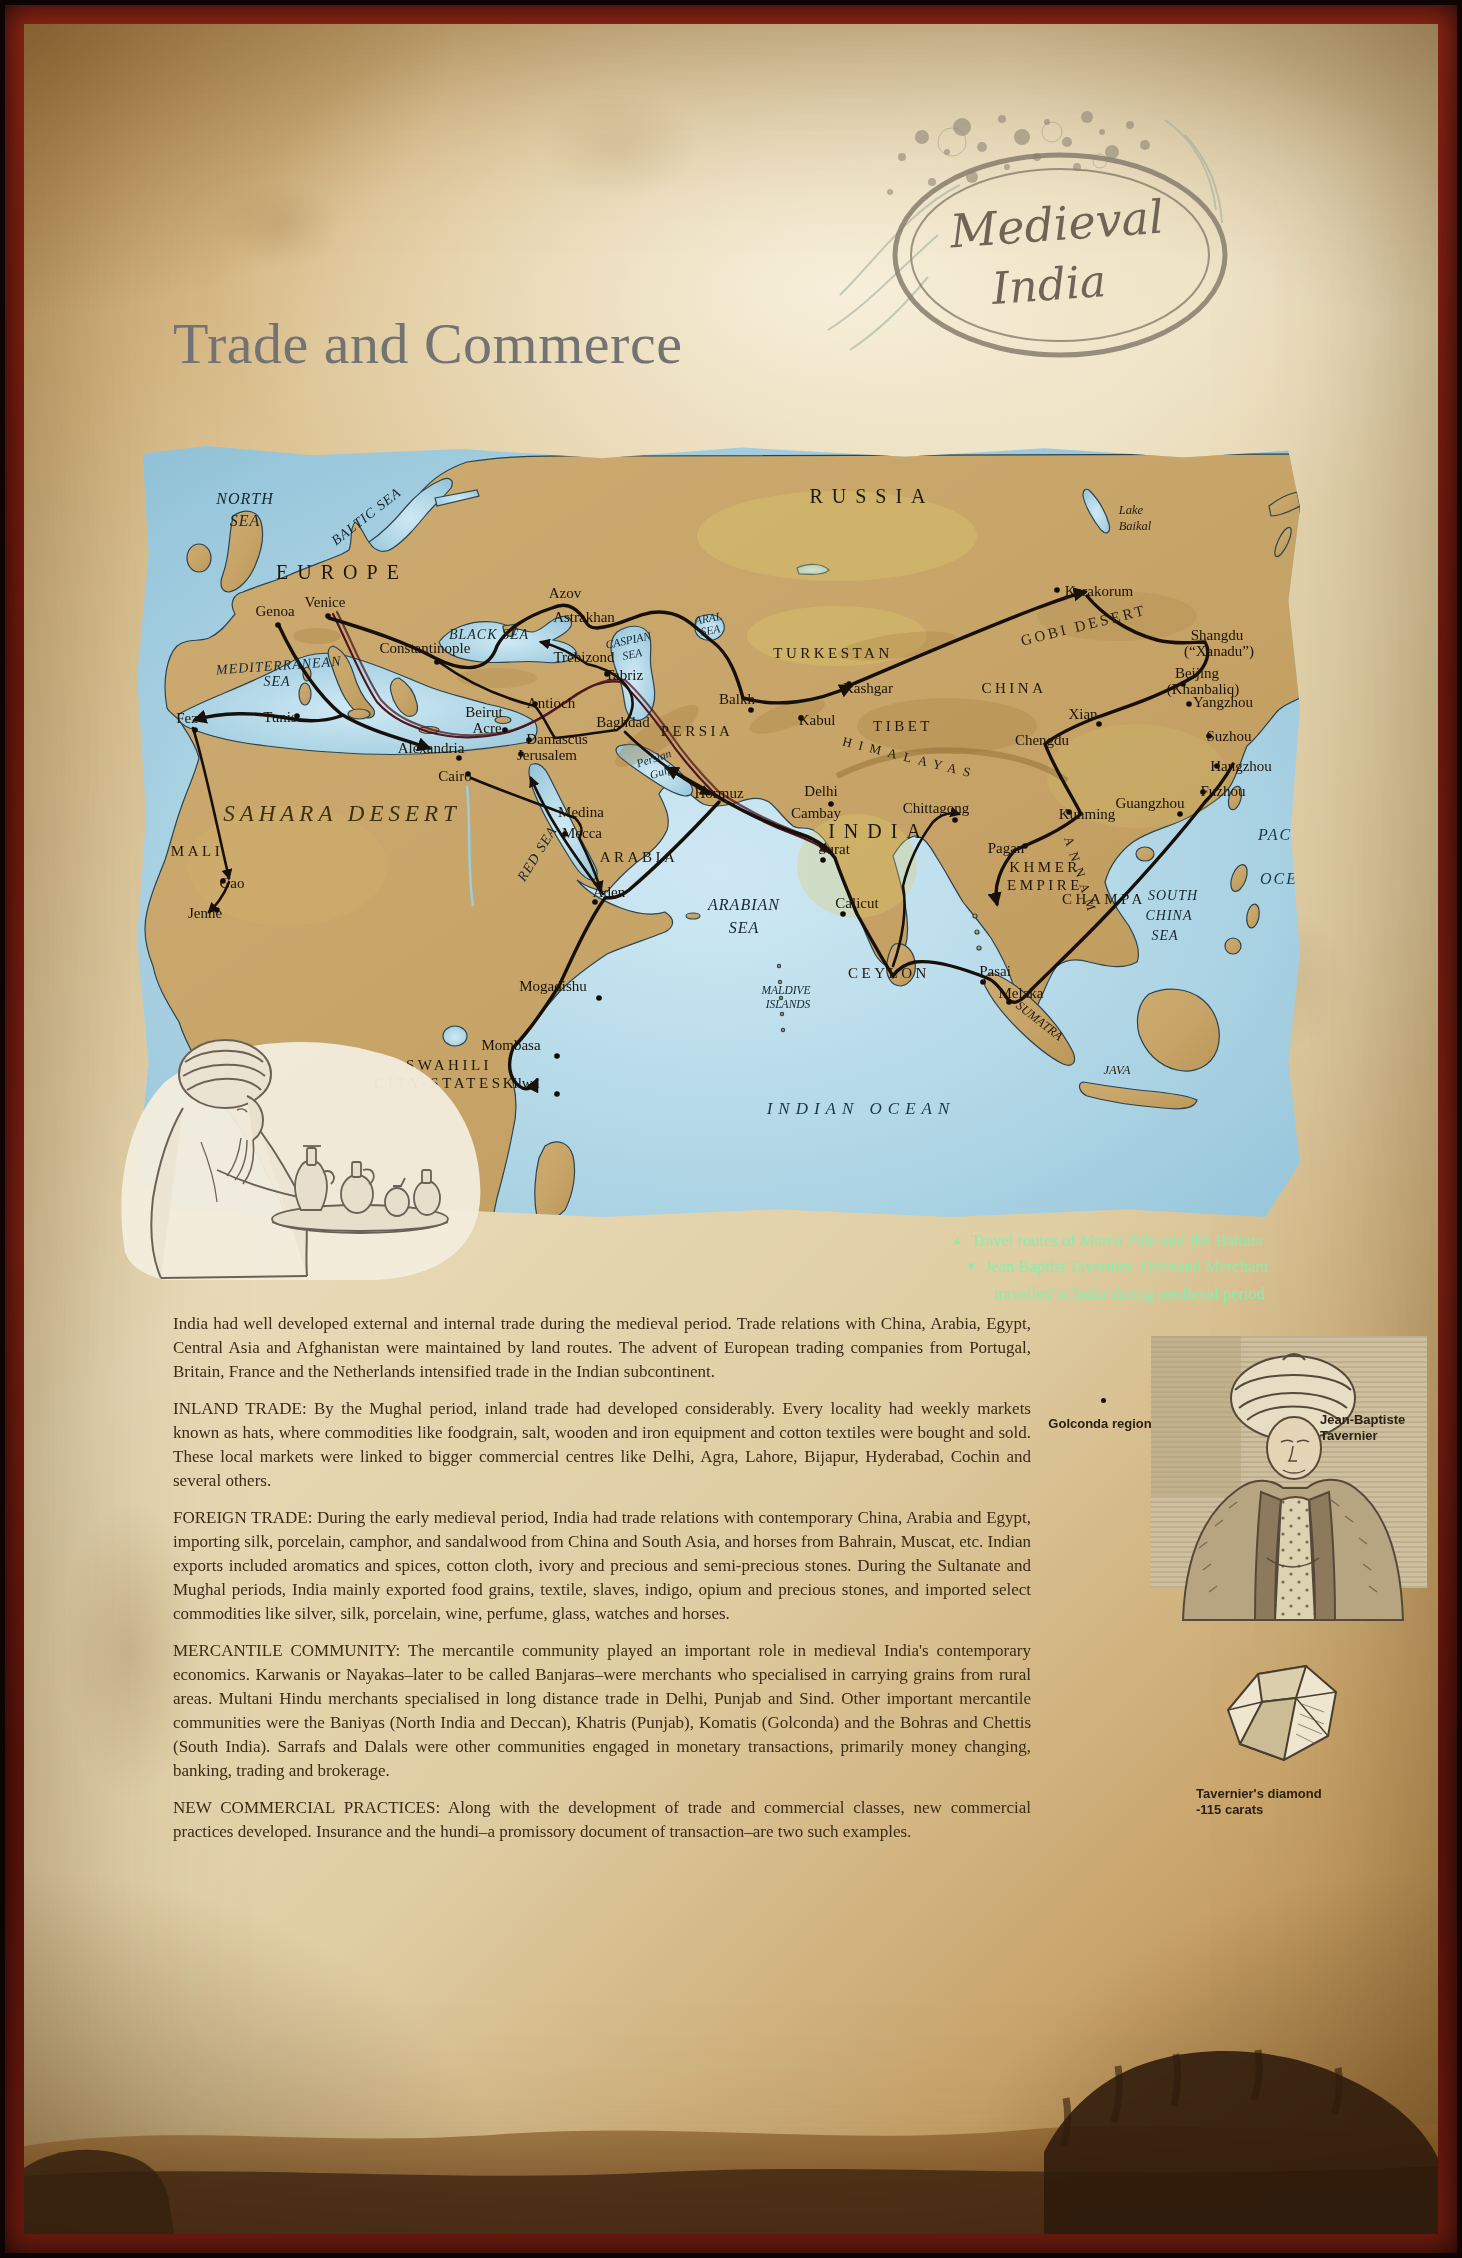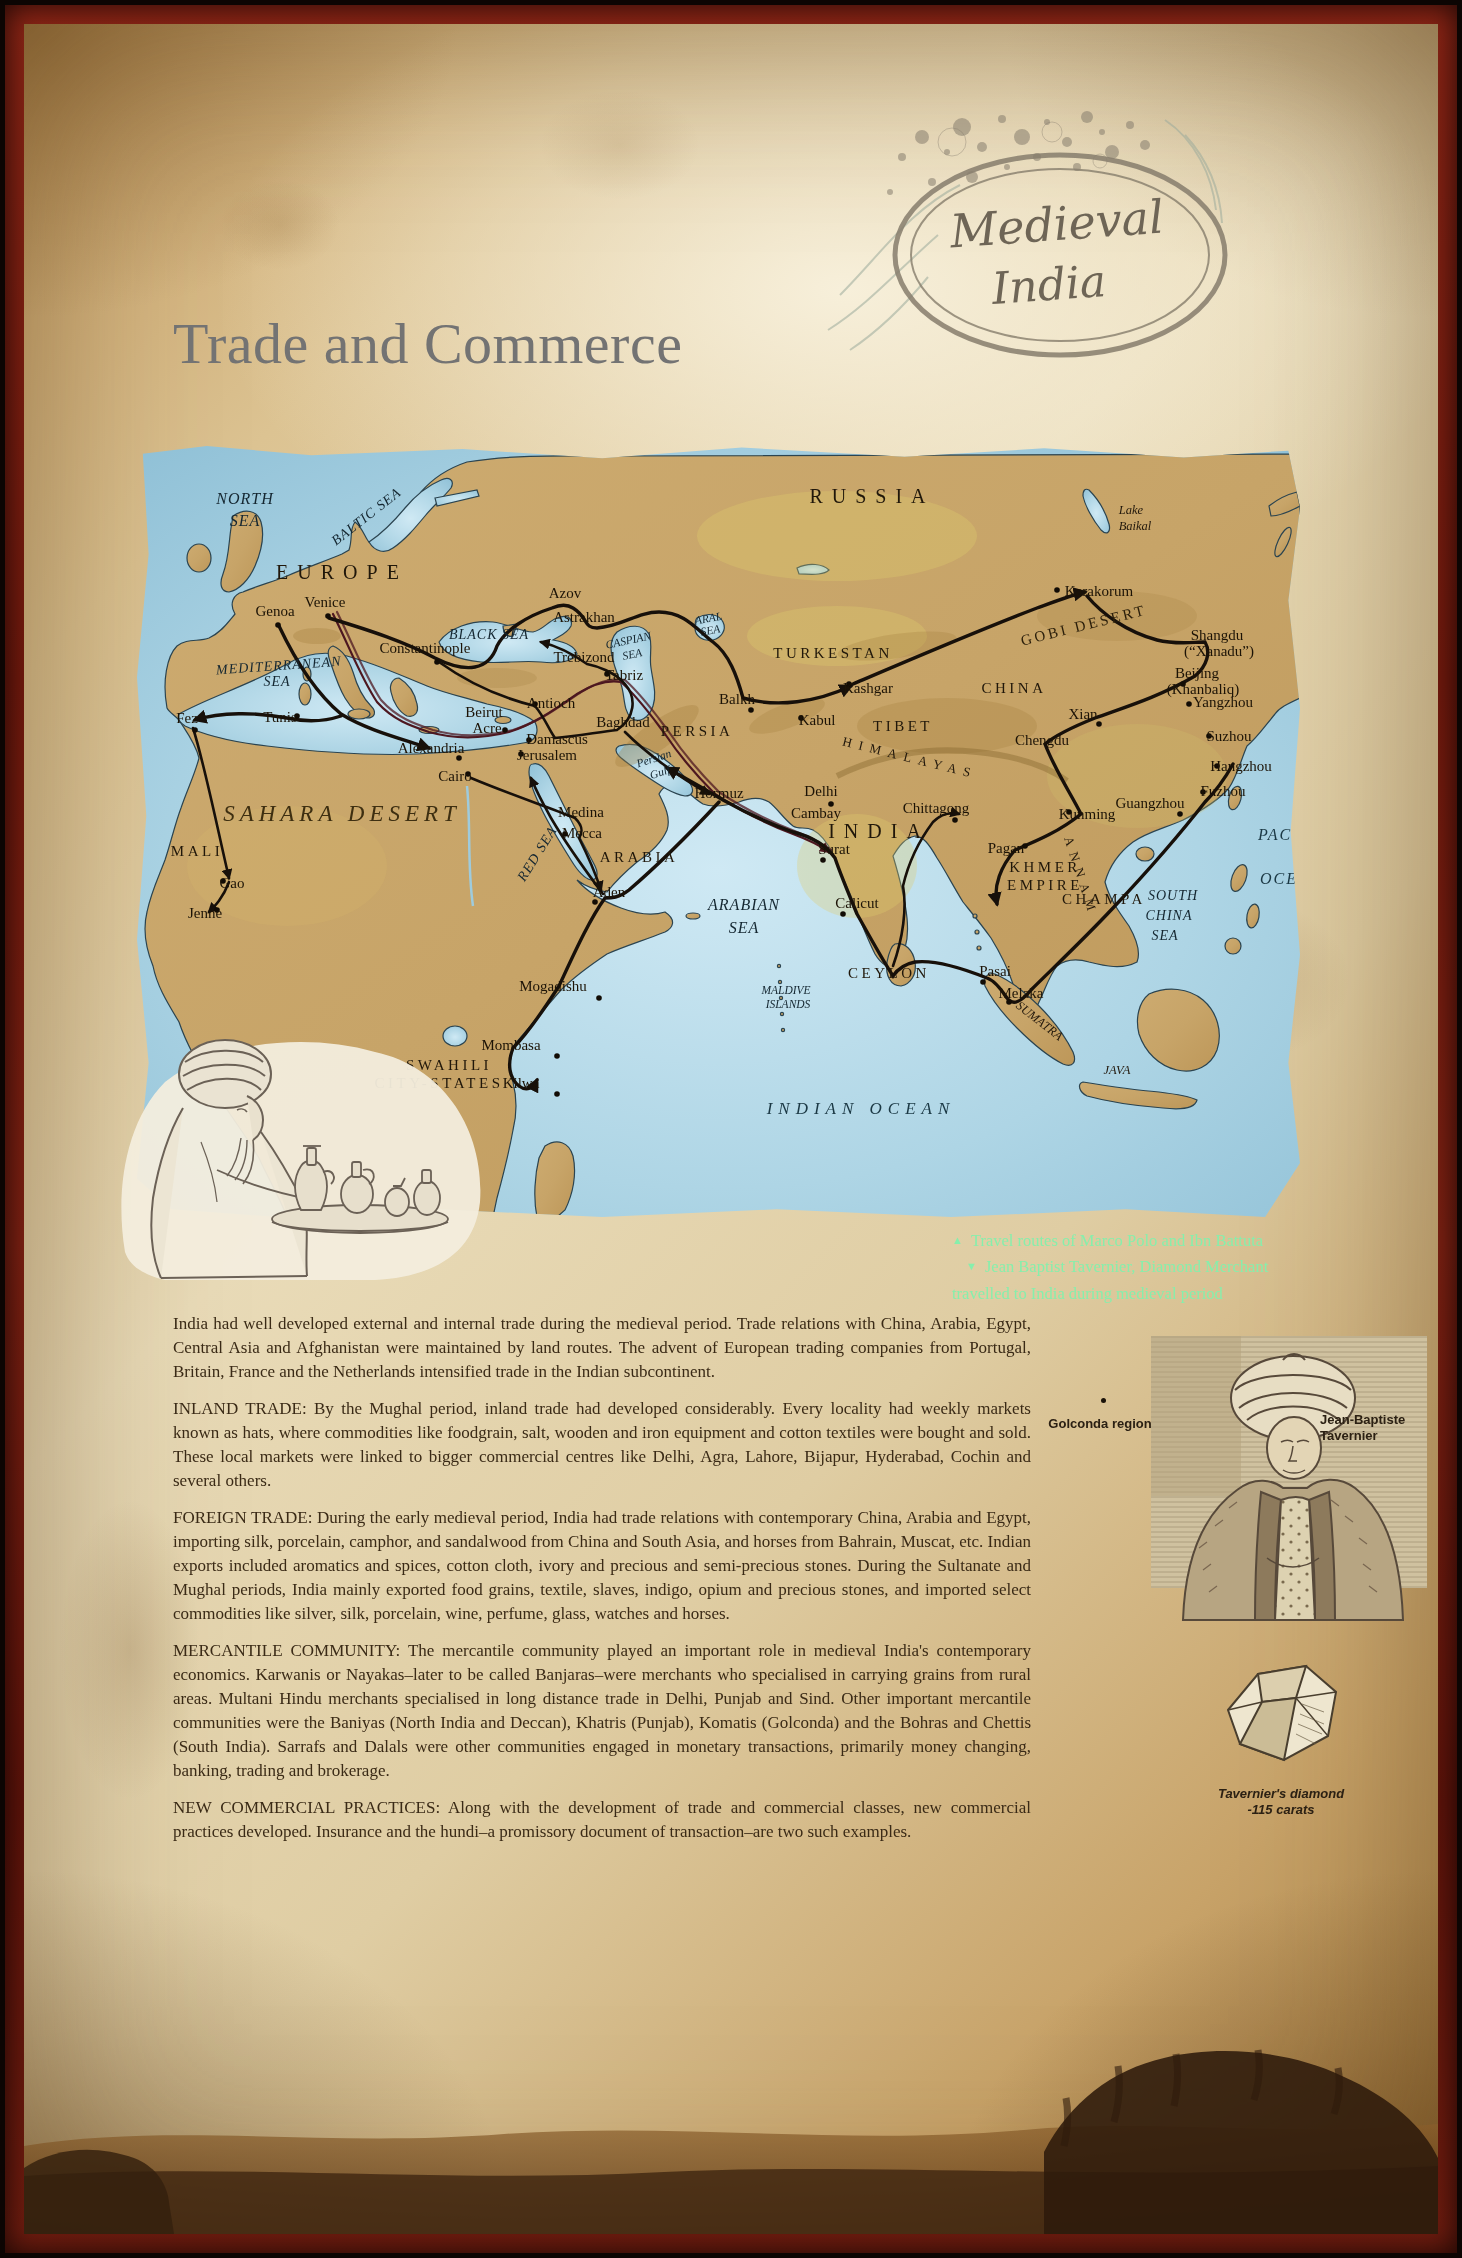--- a/index.html
+++ b/index.html
@@ -39,21 +39,21 @@
   .lbl-ocean{font:italic 17px "Liberation Serif",serif;fill:#1b3844;letter-spacing:6px;}
   .lbl-ocean-sm{font:italic 16px "Liberation Serif",serif;fill:#1b3844;letter-spacing:2px;}
   .city-dot{fill:#120c05;}
   .route-b{fill:none;stroke:#17100a;stroke-width:3.4;stroke-linecap:round;}
   .route-b2{fill:none;stroke:#17100a;stroke-width:2.6;stroke-linecap:round;}
   .route-m{fill:none;stroke:#4d1720;stroke-width:2.2;stroke-linecap:round;}
   .coast{stroke:#2b4450;stroke-width:1.2;}
   .legend{position:absolute;left:952px;top:1230px;width:380px;font-size:16.5px;color:#86efac;}
   .legend-line{margin-bottom:4px;line-height:1.35;}
   .legend-line:nth-child(2){margin-left:14px;}
-  .legend-line:nth-child(3){}
+  .legend-line:nth-child(3){margin-left:42px;}
   .tri{font-size:11px;margin-right:8px;vertical-align:2px;}
   .body-text{position:absolute;left:173px;top:1312px;width:858px;font-size:17px;
      line-height:24px;color:#3a2a16;text-align:justify;}
   .body-text p{margin:0 0 13px 0;}
   .caption{position:absolute;font-family:"Liberation Sans","DejaVu Sans",sans-serif;
      font-weight:bold;font-size:13px;color:#2b2013;line-height:1.25;}
   .dot-marker{position:absolute;width:5px;height:5px;border-radius:50%;background:#1a1208;}
   .badge-svg{position:absolute;left:810px;top:95px;}
   .merchant{position:absolute;left:105px;top:1012px;}
   .portrait{position:absolute;left:1143px;top:1330px;}
@@ -469,21 +469,21 @@
     <g stroke="#493e2e" stroke-width="2">
       <path d="M 18,58 L 48,22 L 96,14 L 126,40 L 118,84 L 74,108 L 30,92 Z" fill="#eee6cf"></path>
       <path d="M 48,22 L 96,14 L 86,46 L 52,50 Z" fill="#dccfae"></path>
       <path d="M 30,92 L 74,108 L 86,46 L 52,50 Z" fill="#cbbc96"></path>
       <path d="M 18,58 L 52,50 M 86,46 L 126,40 M 86,46 L 118,84" fill="none" stroke-width="1.4"></path>
     </g>
     <g stroke="#6a5c44" stroke-width="1" opacity="0.7">
       <path d="M 92,52 l 22,8 M 90,62 l 24,10 M 88,72 l 24,10 M 86,82 l 20,10" fill="none"></path>
     </g>
   </svg>
-  <div class="caption" style="left:1196px;top:1786px;width:170px;text-align:center;font-style:italic;">
+  <div class="caption" style="left:1196px;top:1786px;width:170px;text-align:left;">
       <div>Tavernier's diamond</div>
       <div>-115 carats</div>
     </div>
 
   <svg class="silhouette" width="1414" height="208" viewBox="0 0 1414 208">
     <defs>
       <linearGradient id="hill" x1="0" y1="0" x2="0" y2="1">
         <stop offset="0%" stop-color="#8a5e2b"></stop>
           <stop offset="100%" stop-color="#53300f"></stop>
       </linearGradient>

